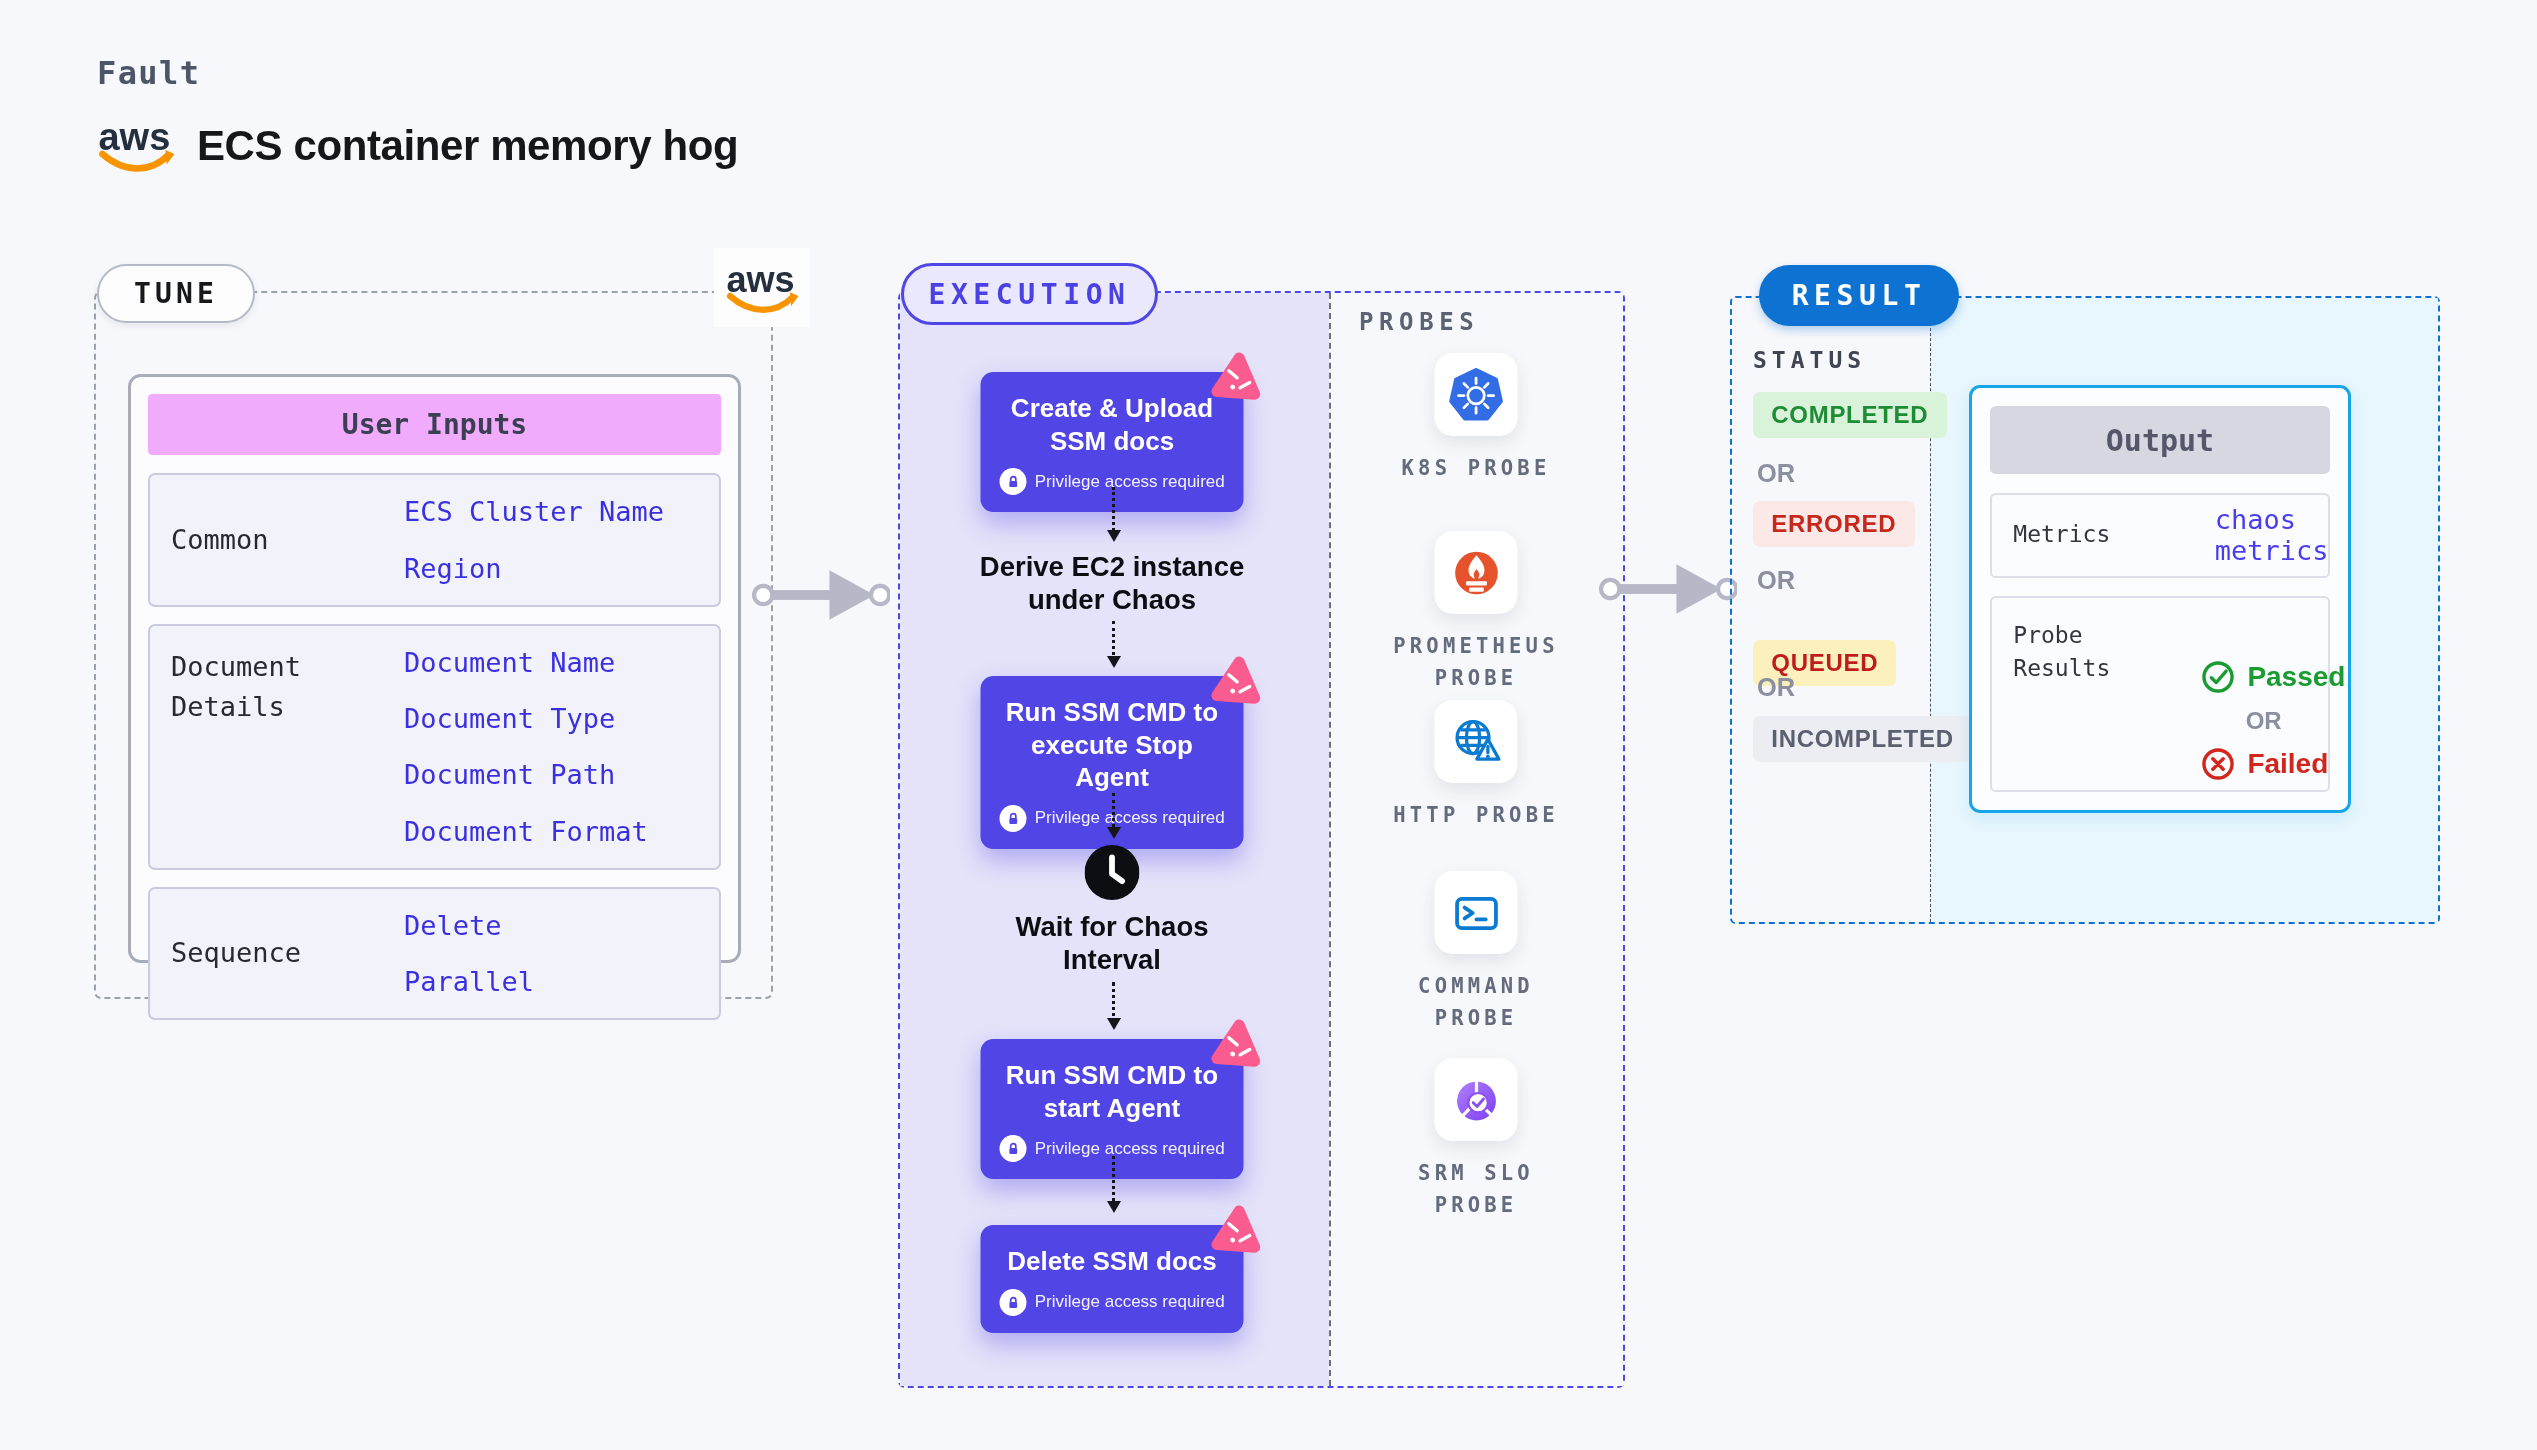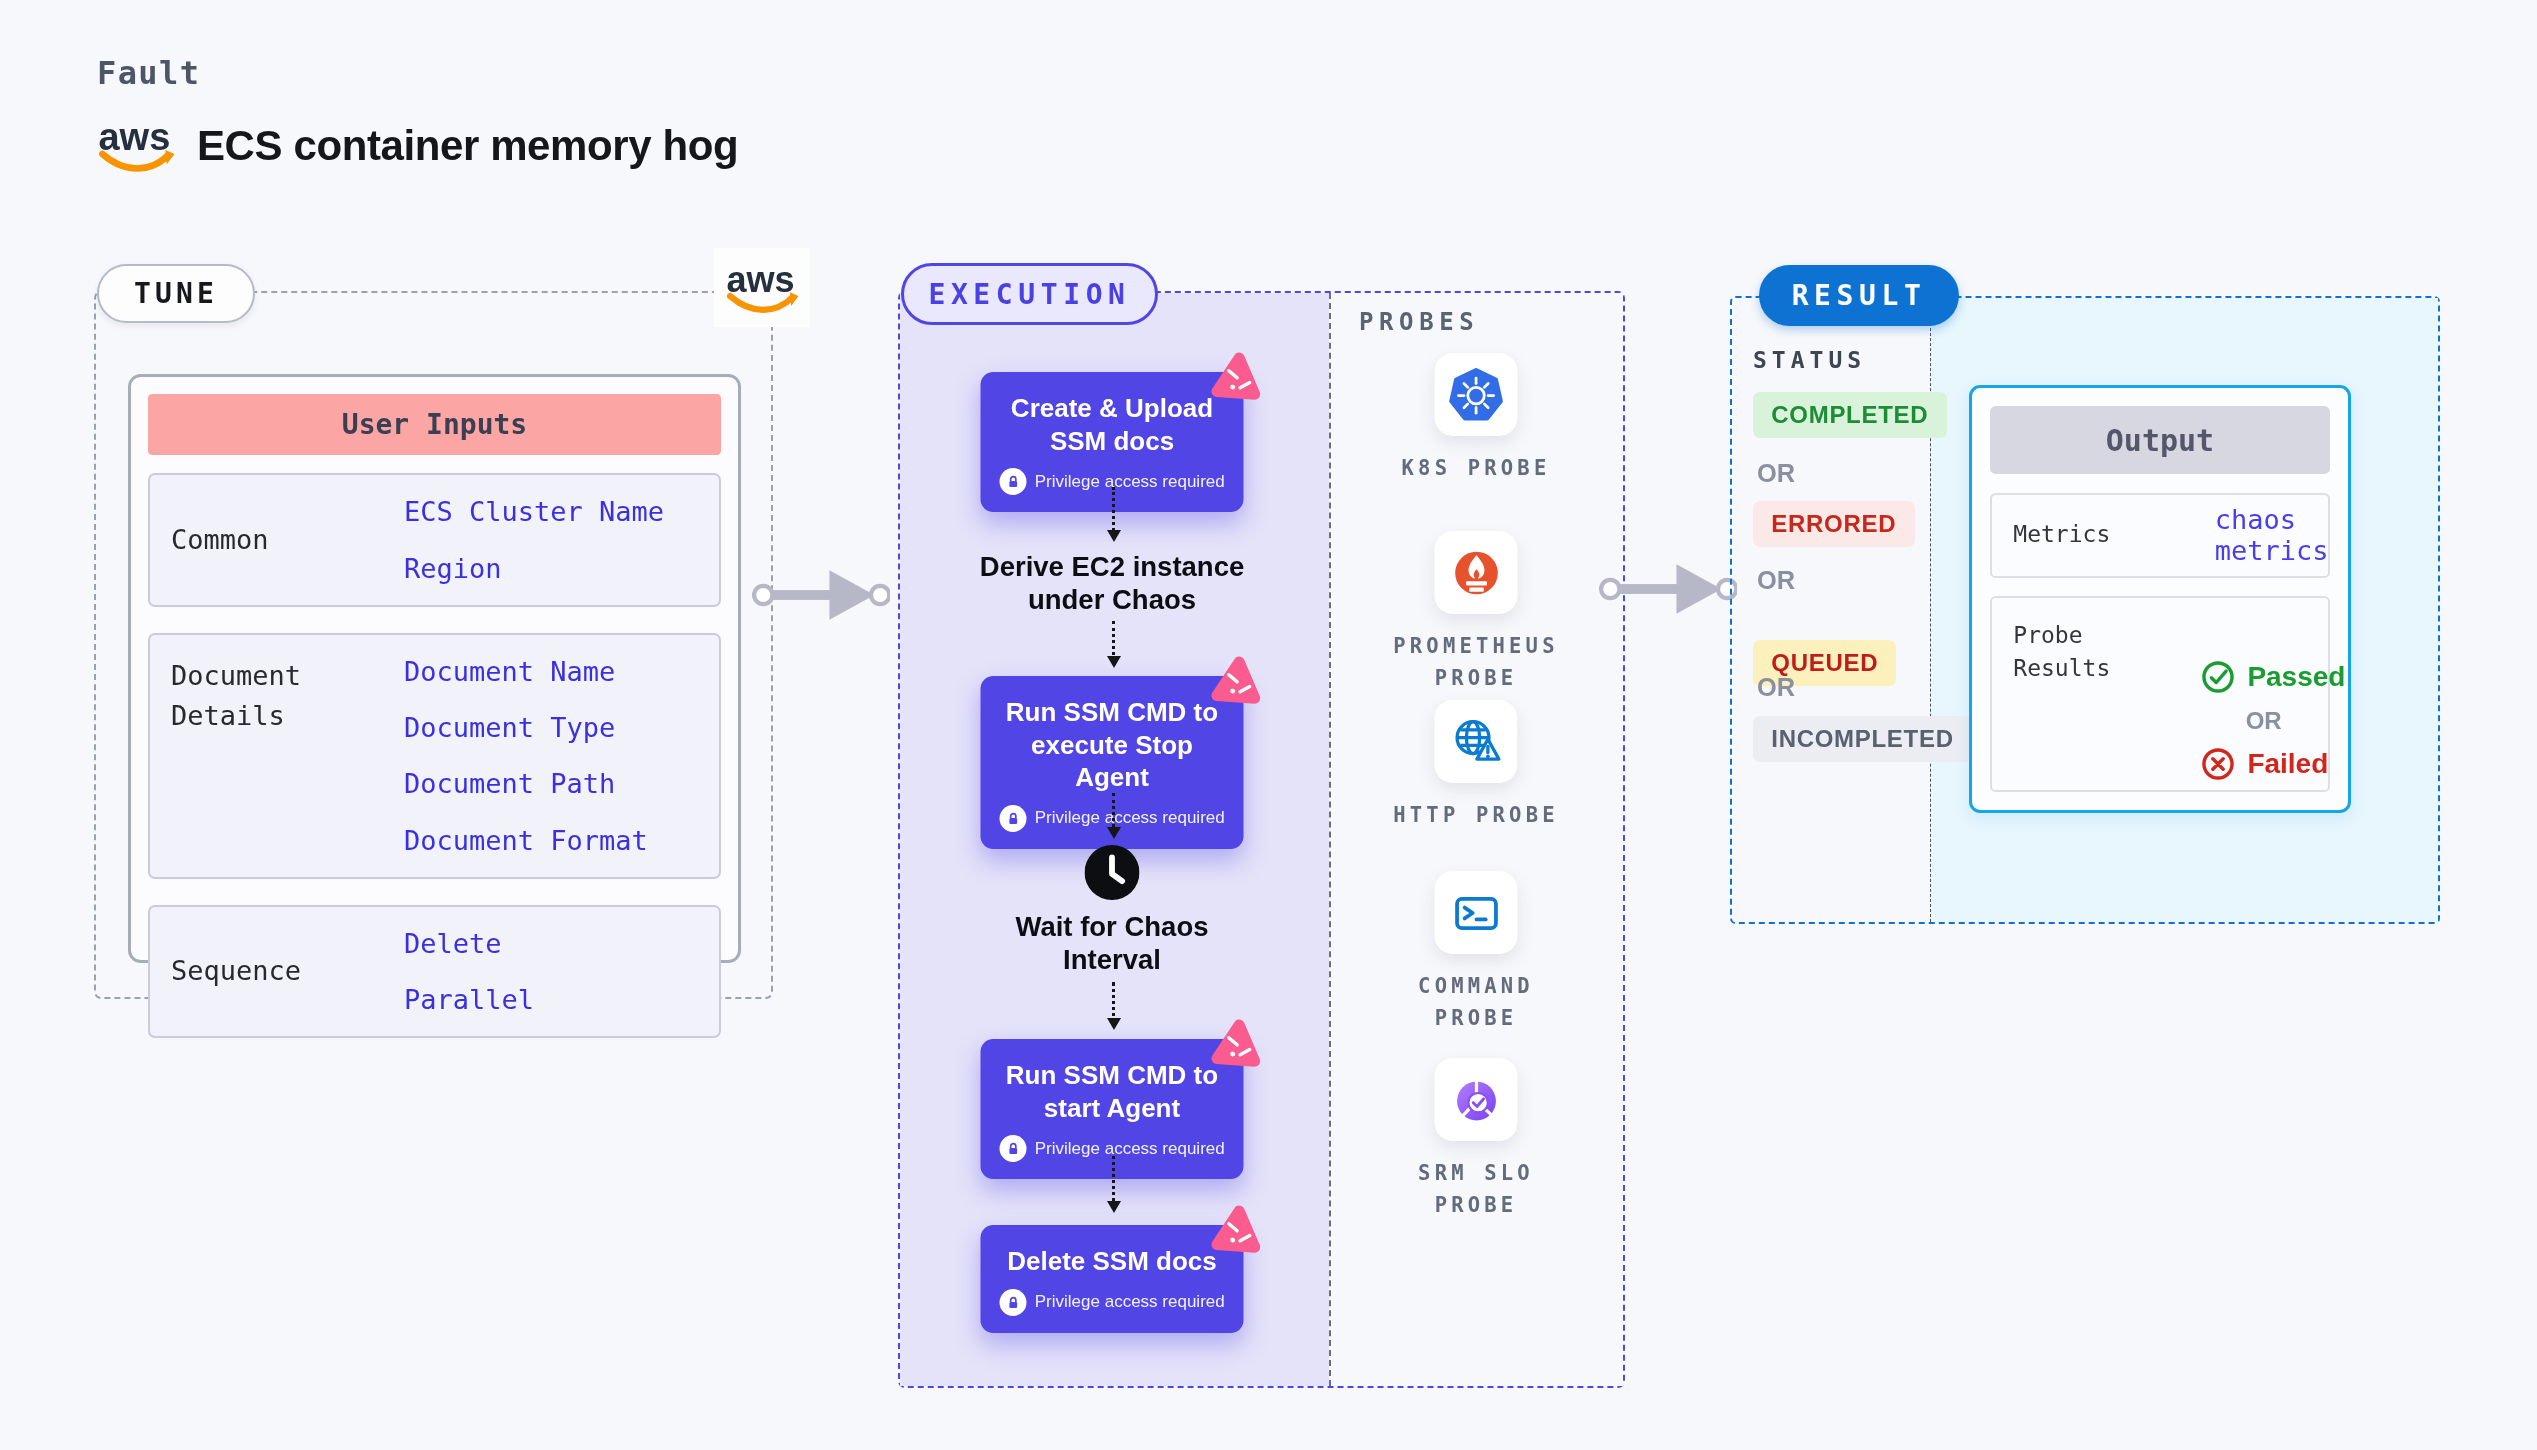--- a/index.html
+++ b/index.html
@@ -32,23 +32,23 @@
   .res-pill{left:1759px;top:265px;width:200px;height:61px;background:#0e72d2;color:#fff;
             font-size:28px;letter-spacing:5.6px;box-shadow:0 4.2px 10px rgba(14,114,210,.3);}
 
   
   .tune-aws{left:714px;top:248px;width:96px;height:79px;background:#fdfdfe;display:flex;
             align-items:center;justify-content:center;}
 
   
   .ui-card{left:128px;top:374px;width:613px;height:589px;background:#fcfcfe;border:3.5px solid #a7adb8;
            border-radius:12.7px;box-sizing:border-box;padding:17px;}
-  .ui-header{height:61px;background:#fca5a5;border-radius:4.2px;display:flex;align-items:center;
+  .ui-header{height:61px;background:#f0abfc;border-radius:4.2px;display:flex;align-items:center;
              justify-content:center;font-size:28px;font-weight:bold;color:#3a3f51;}
-  .ui-rows{display:flex;flex-direction:column;gap:26px;margin-top:18.3px;}
+  .ui-rows{display:flex;flex-direction:column;gap:17px;margin-top:18.3px;}
   .ui-row{background:#f2f2fa;border:2.1px solid #cacbe0;border-radius:7px;display:flex;
           padding:21px 0 21px 21px;box-sizing:border-box;}
   .ui-row.center{align-items:center;}
   .ui-row-label{width:233px;font-size:27px;color:#26292f;line-height:1.5;flex:none;}
   .ui-row-values{display:flex;flex-direction:column;gap:25.4px;font-size:27px;color:#3a30e0;}
 
   
   .h-arrow{width:138px;height:64px;}
 
   

